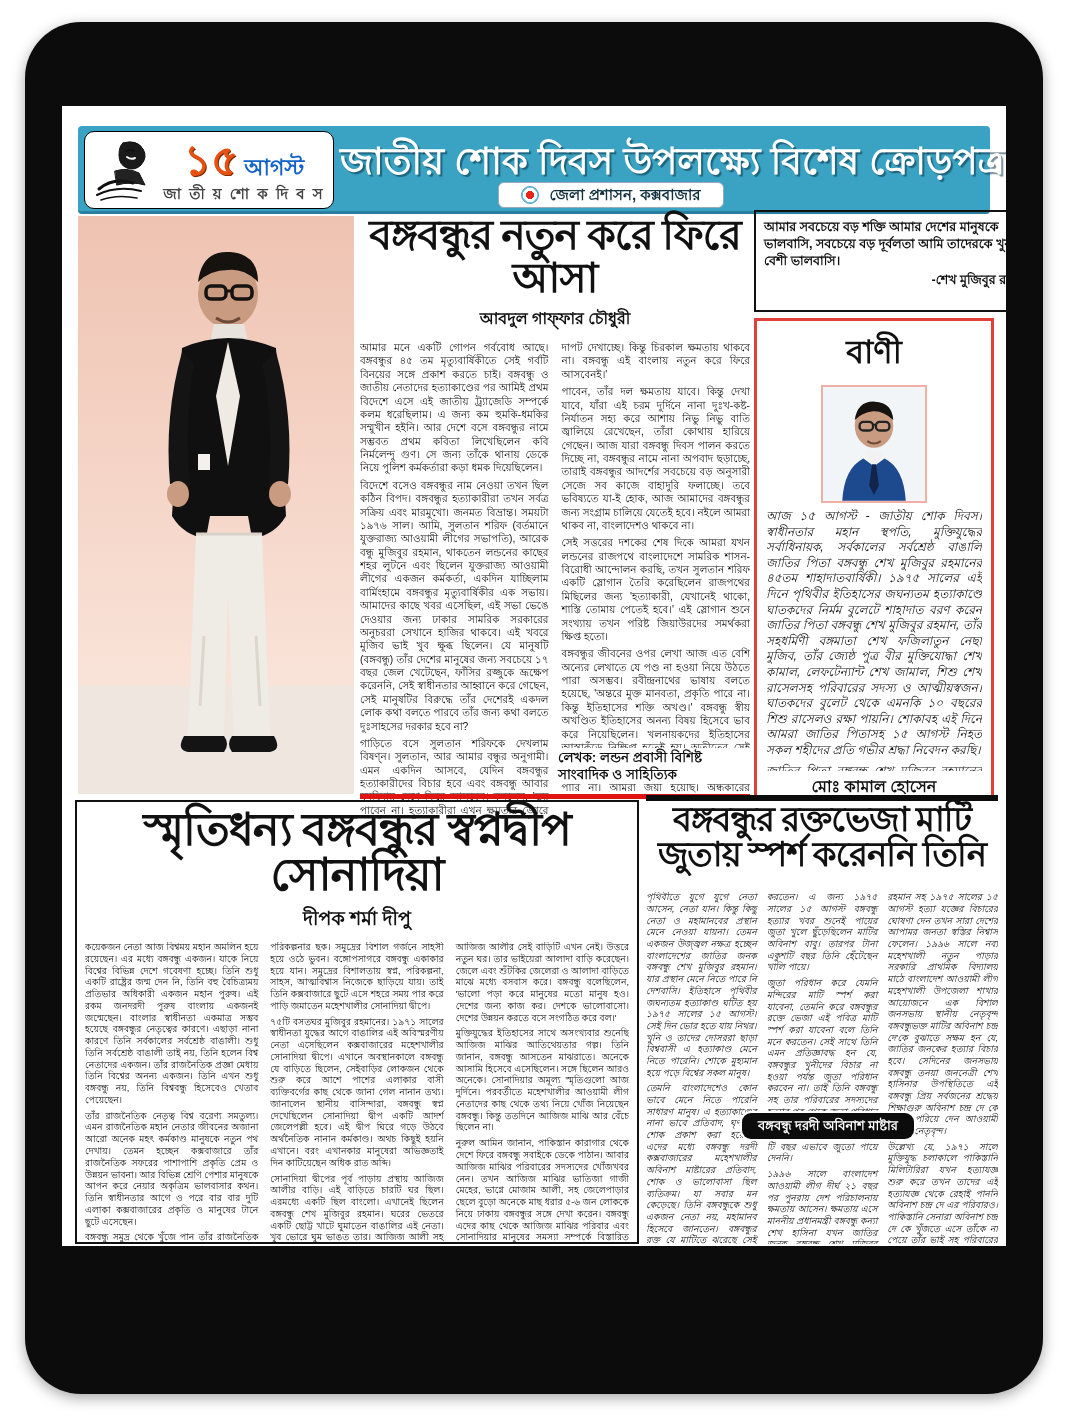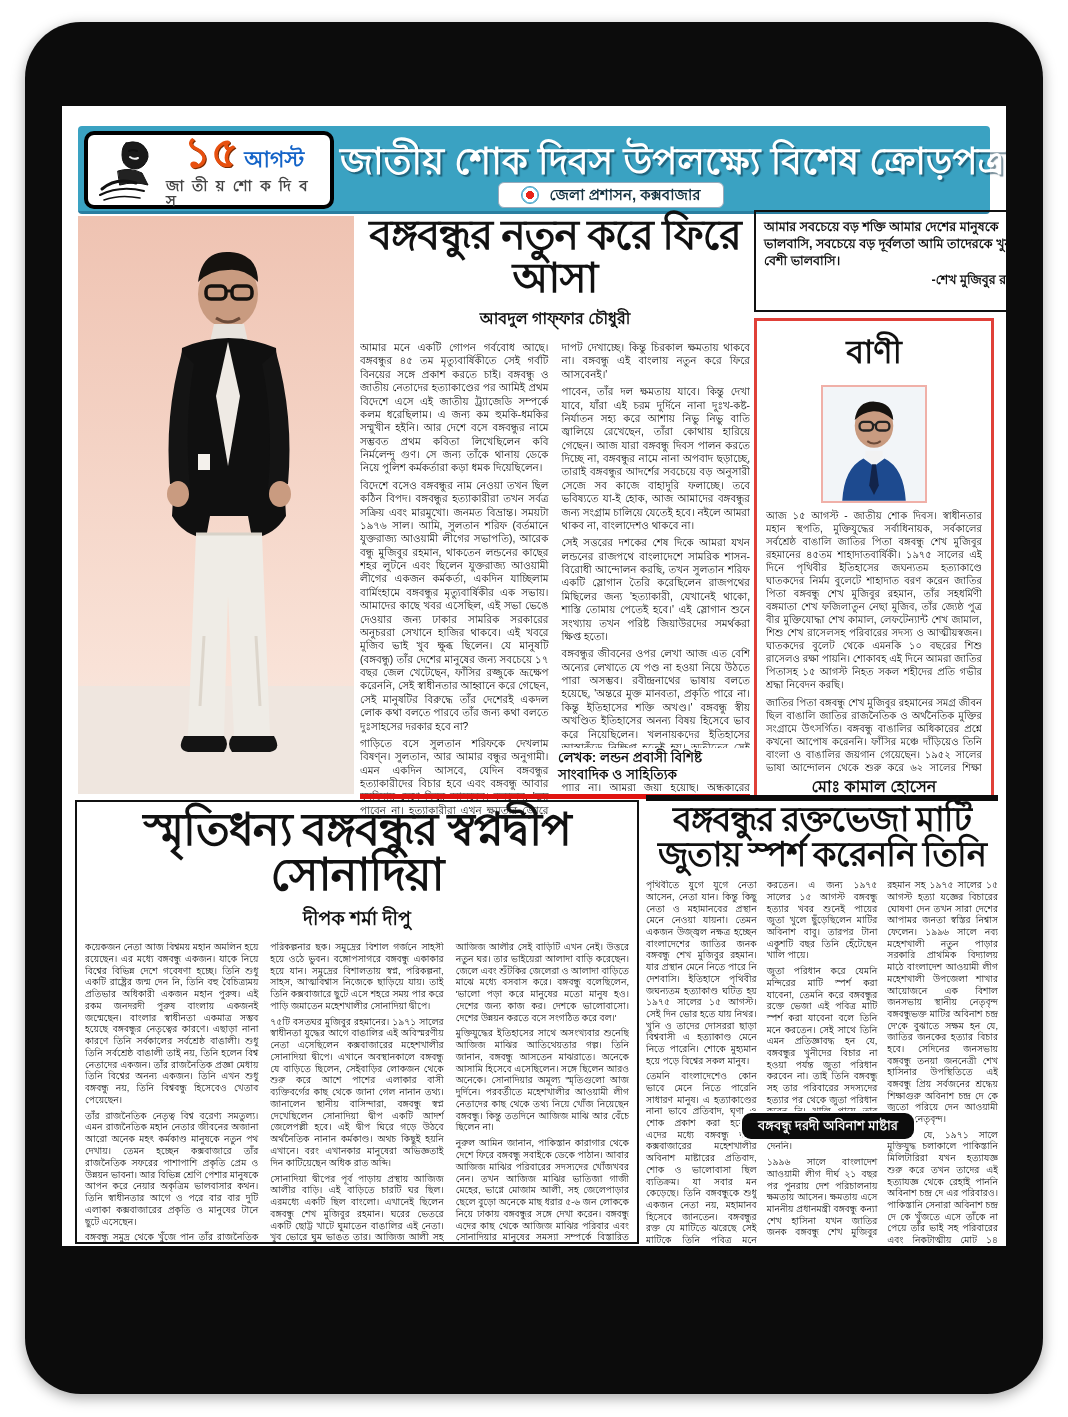--- a/index.html
+++ b/index.html
@@ -28,21 +28,21 @@
     background:#ffffff;overflow:hidden;
   }
   
   .banner{
     position:absolute;left:16px;top:20px;width:912px;height:88px;
     background:var(--banner-teal);border-radius:4px;
     border-bottom:3px solid #2a7ea0;
   }
   .logo-box{
     position:absolute;left:6px;top:5px;width:250px;height:78px;
-    background:#fff;border-radius:10px;border:4px solid #000000;
+    background:#fff;border-radius:10px;border:1px solid #000000;
     display:flex;align-items:center;justify-content:flex-start;padding:4px 8px;
   }
   .logo-sketch{width:70px;height:66px;flex:0 0 auto;}
   .logo-texts{flex:1;display:flex;flex-direction:column;align-items:center;line-height:1;}
   .logo-date{display:flex;align-items:baseline;gap:6px;}
   .logo-15{font-size:42px;font-weight:bold;color:var(--logo-orange);
     text-shadow:1px 1px 0 #7a2a00;font-family:"Liberation Serif","DejaVu Serif",serif;}
   .logo-month{font-size:22px;font-weight:bold;color:var(--logo-blue);}
   .logo-sub{font-size:15px;font-weight:bold;color:#444;letter-spacing:2px;margin-top:4px;}
   .banner-title{
@@ -91,21 +91,21 @@
   }
   .quote-attr{text-align:right;margin-top:2px;font-weight:bold;}
   .bani-box{
     position:absolute;left:692px;top:212px;width:240px;height:482px;
     border:3px solid var(--box-red);padding:6px 9px;overflow:hidden;
   }
   .bani-title{text-align:center;font-size:32px;font-weight:bold;
     font-family:"Liberation Serif","DejaVu Serif",serif;}
   .bani-photo{display:block;margin:4px auto 6px auto;width:106px;height:118px;
     border:2px solid #f0b0a8;background:#f4f7fa;}
-  .bani-text{font-size:10px;line-height:1.3;text-align:justify;height:262px;overflow:hidden;}
+  .bani-text{font-size:12px;line-height:1.3;text-align:justify;height:262px;overflow:hidden;font-style:italic;}
   .bani-text p{margin-bottom:5px;}
   .bani-sign{margin-top:6px;text-align:center;line-height:1.3;}
   .bani-sign .name{font-size:16px;font-weight:bold;}
   .bani-sign .role{font-size:12px;}
   
   .article-left{
     position:absolute;left:13px;top:694px;width:564px;height:444px;
     border:2px solid #111;padding:6px 8px;overflow:hidden;
   }
   .article-left .headline{
@@ -121,22 +121,22 @@
   
   .article-right{
     position:absolute;left:584px;top:689px;width:352px;height:449px;overflow:hidden;
   }
   .article-right .toprule{height:6px;background:#0c0c0c;margin-bottom:2px;}
   .article-right .headline{
     text-align:center;font-size:34px;font-weight:bold;line-height:1.02;letter-spacing:-1px;
     font-family:"Liberation Serif","DejaVu Serif",serif;
   }
   .article-right .cols{
-    margin-top:8px;column-count:3;column-gap:10px;height:368px;overflow:hidden;
-    font-size:9.2px;line-height:1.27;text-align:justify;position:relative;
+    margin-top:20px;column-count:3;column-gap:10px;height:368px;overflow:hidden;
+    font-size:9.2px;line-height:1.27;text-align:justify;position:relative;font-style:italic;
   }
   .article-right .cols p{margin-bottom:4px;}
   .inset-caption{
     position:absolute;left:96px;top:318px;width:172px;height:26px;
     background:#0c0c0c;color:#fff;border-radius:9px;
     display:flex;align-items:center;justify-content:center;
     font-size:13px;font-weight:bold;box-shadow:0 0 0 2px #fff;
   }
 </style>
 </head>

